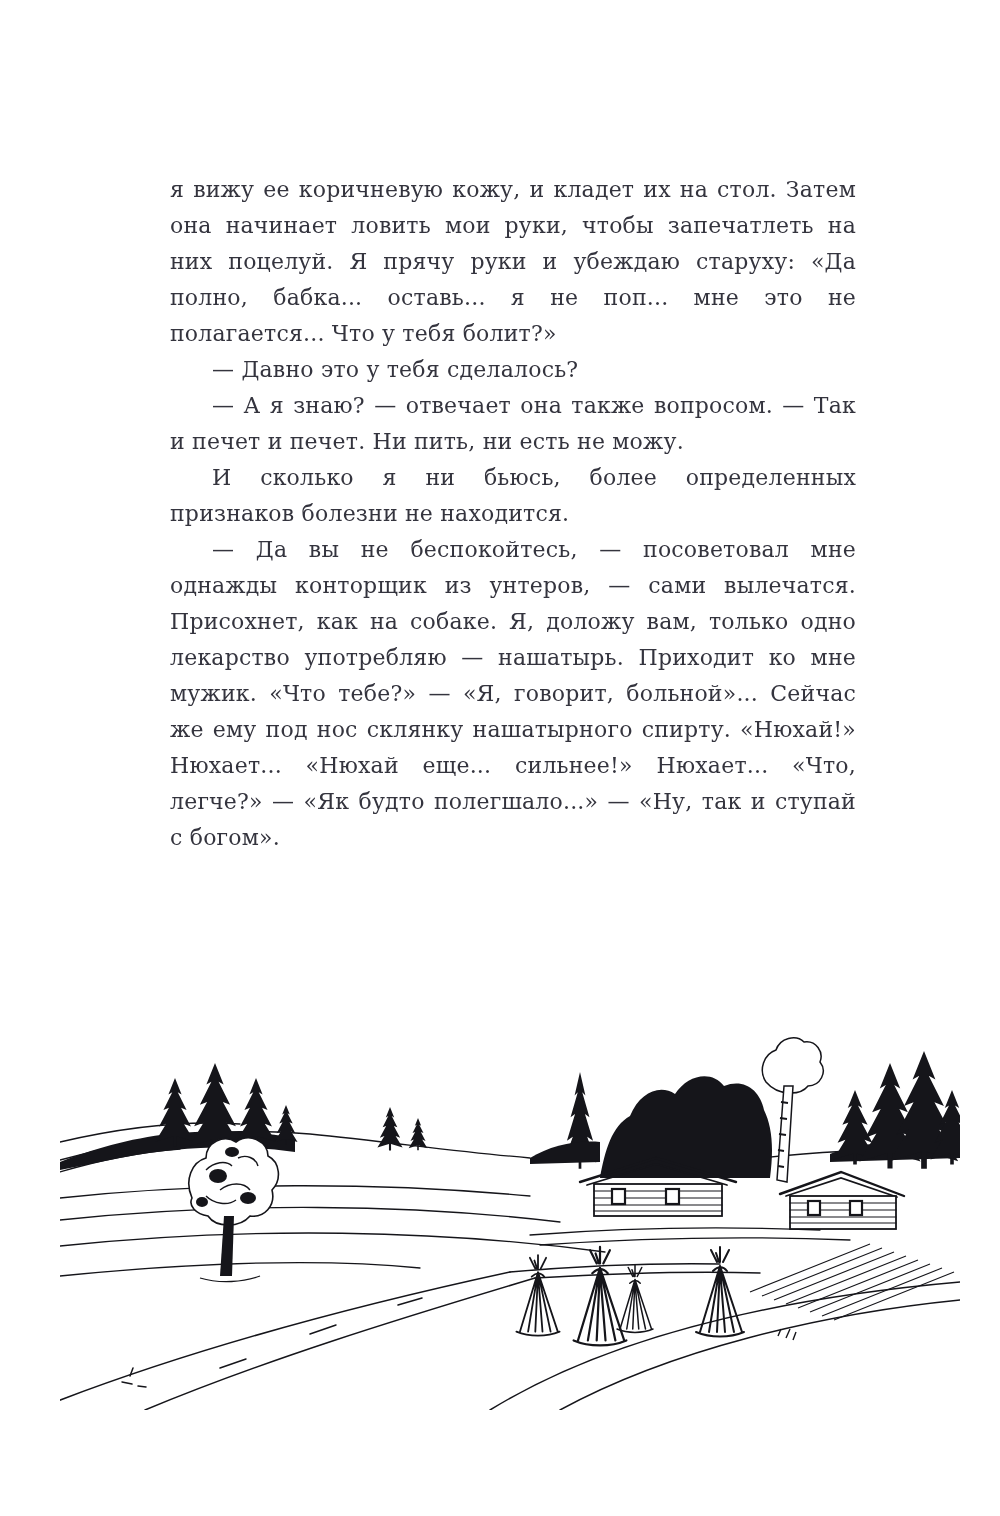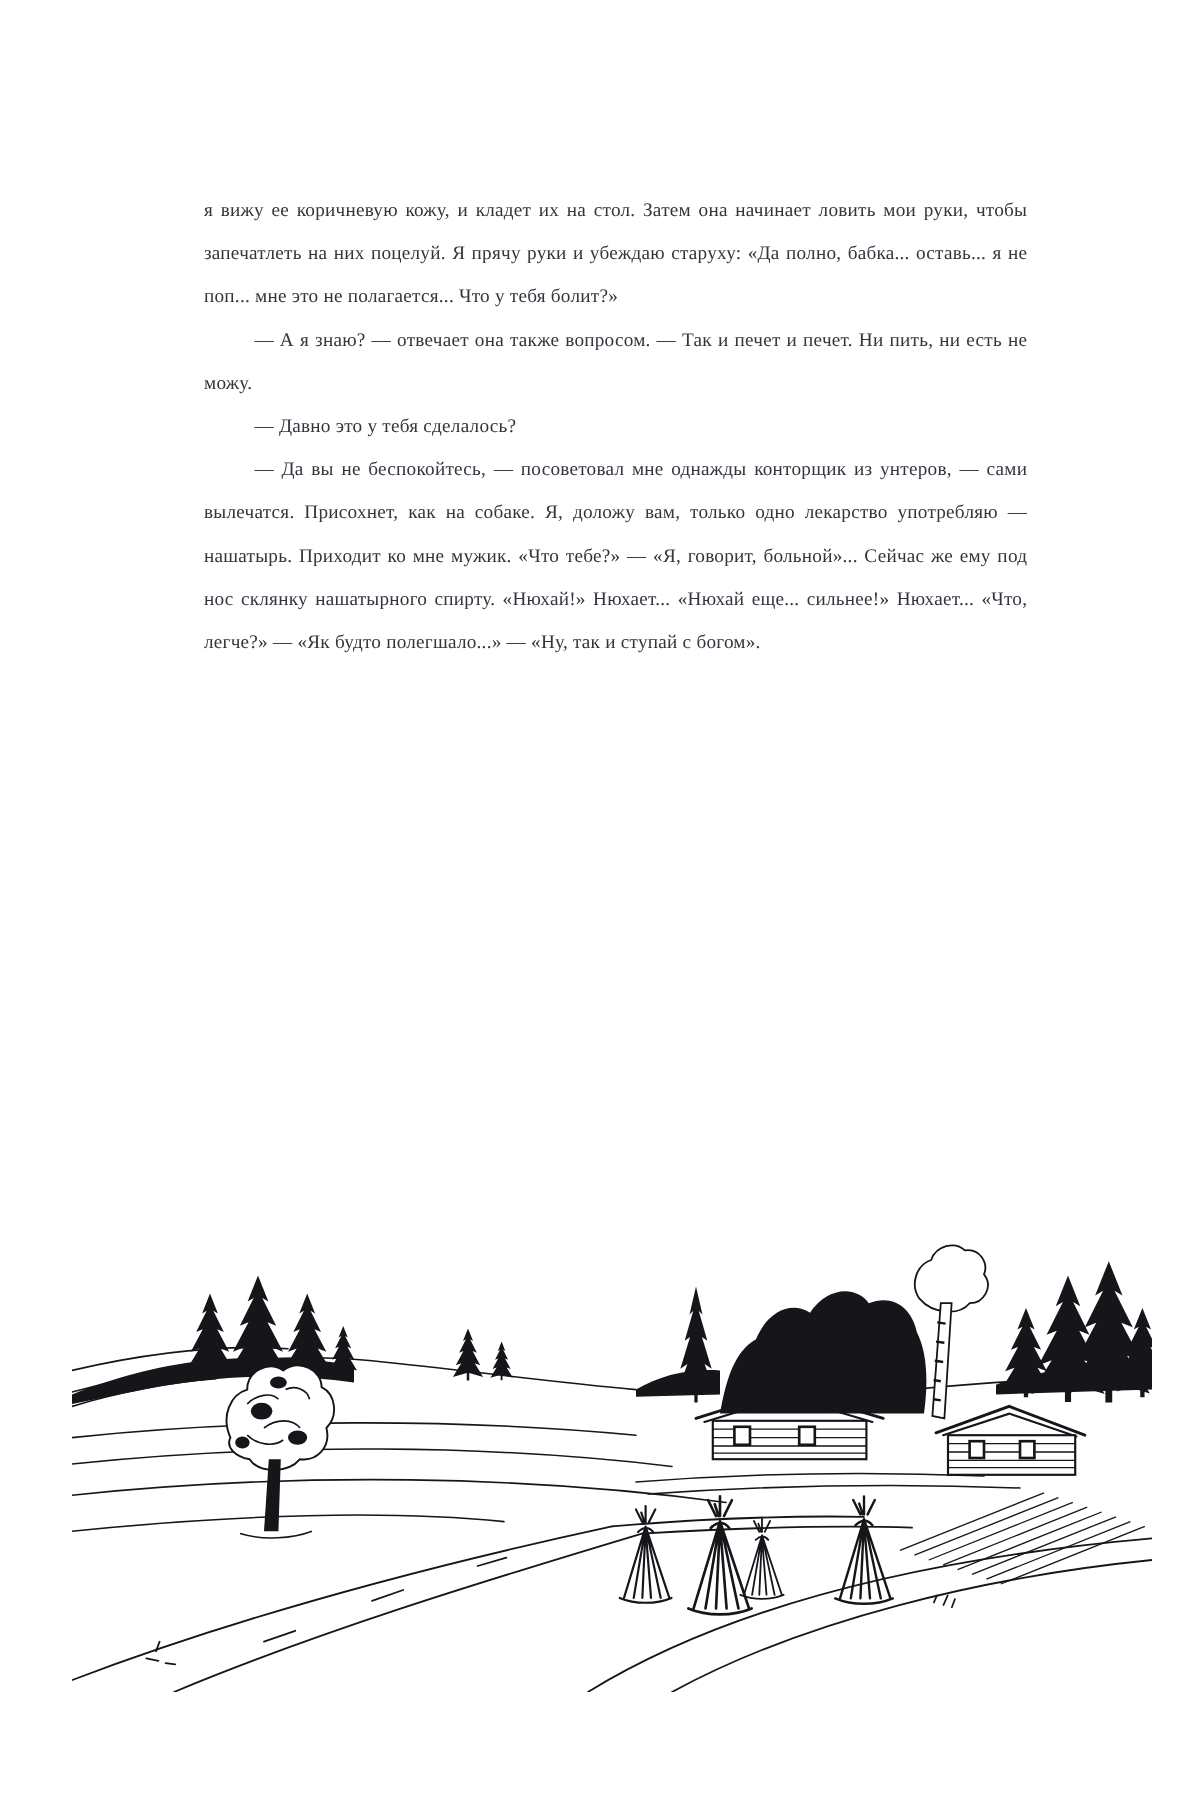--- a/index.html
+++ b/index.html
@@ -5,45 +5,45 @@
   html,body{margin:0;padding:0;background:#ffffff;}
   .page{
     position:relative;
     width:1000px;height:1516px;
     background:#ffffff;
     overflow:hidden;
     font-family:"DejaVu Serif","Liberation Serif",serif;
   }
   .text-block{
     position:absolute;
-    left:170px;top:158px;width:686px;
+    left:170px;top:172px;width:686px;
     color:#34343e;
-    font-size:16px;
+    font-size:22px;
     line-height:36px;
     text-align:justify;
     letter-spacing:0.2px;
-    font-family:Liberation Serif, serif;
   }
   .para{margin:0;padding:0;}
   .para.indent{text-indent:42px;}
   .illustration{
     position:absolute;
     left:60px;top:1030px;width:900px;height:380px;
   }
   .illustration svg{display:block;width:900px;height:380px;}
 </style>
 </head>
 <body>
 
 <div class="page">
 
   <div class="text-block">
     <p class="para">я вижу ее коричневую кожу, и кладет их на стол. Затем она начинает ловить мои руки, чтобы запечатлеть на них поцелуй. Я прячу руки и убеждаю старуху: «Да полно, бабка... оставь... я не поп... мне это не полагается... Что у тебя болит?»</p>
+    <p class="para indent">— Давно это у тебя сделалось?</p>
     <p class="para indent">— А я знаю? — отвечает она также вопросом. — Так и печет и печет. Ни пить, ни есть не можу.</p>
-    <p class="para indent">— Давно это у тебя сделалось?</p>
+    <p class="para indent">И сколько я ни бьюсь, более определенных признаков болезни не находится.</p>
     <p class="para indent">— Да вы не беспокойтесь, — посоветовал мне однажды конторщик из унтеров, — сами вылечатся. Присохнет, как на собаке. Я, доложу вам, только одно лекарство употребляю — нашатырь. Приходит ко мне мужик. «Что тебе?» — «Я, говорит, больной»... Сейчас же ему под нос склянку нашатырного спирту. «Нюхай!» Нюхает... «Нюхай еще... сильнее!» Нюхает... «Что, легче?» — «Як будто полегшало...» — «Ну, так и ступай с богом».</p>
   </div>
 
   <div class="illustration">
     <svg viewBox="0 0 900 380" xmlns="http://www.w3.org/2000/svg">
       <defs>
         <path id="fir" d="M0,-100 L12,-70 L5,-74 L21,-42 L11,-46 L29,-12 L16,-17 L36,16 L3,6 L3,24 L-3,24 L-3,6 L-36,16 L-16,-17 L-29,-12 L-11,-46 L-21,-42 L-5,-74 L-12,-70 Z"></path>
         <g id="sheaf" fill="none" stroke="#15151a" stroke-width="2" stroke-linecap="round">
           <path d="M0,-62 L-20,4 M0,-62 L-11,4 M0,-62 L-3,4 M0,-60 L5,4 M0,-62 L14,4 M0,-62 L22,4"></path>
           <path d="M-3,-66 L-9,-78 M0,-66 L0,-81 M3,-66 L9,-78 M-1,-66 L-4,-75"></path>

